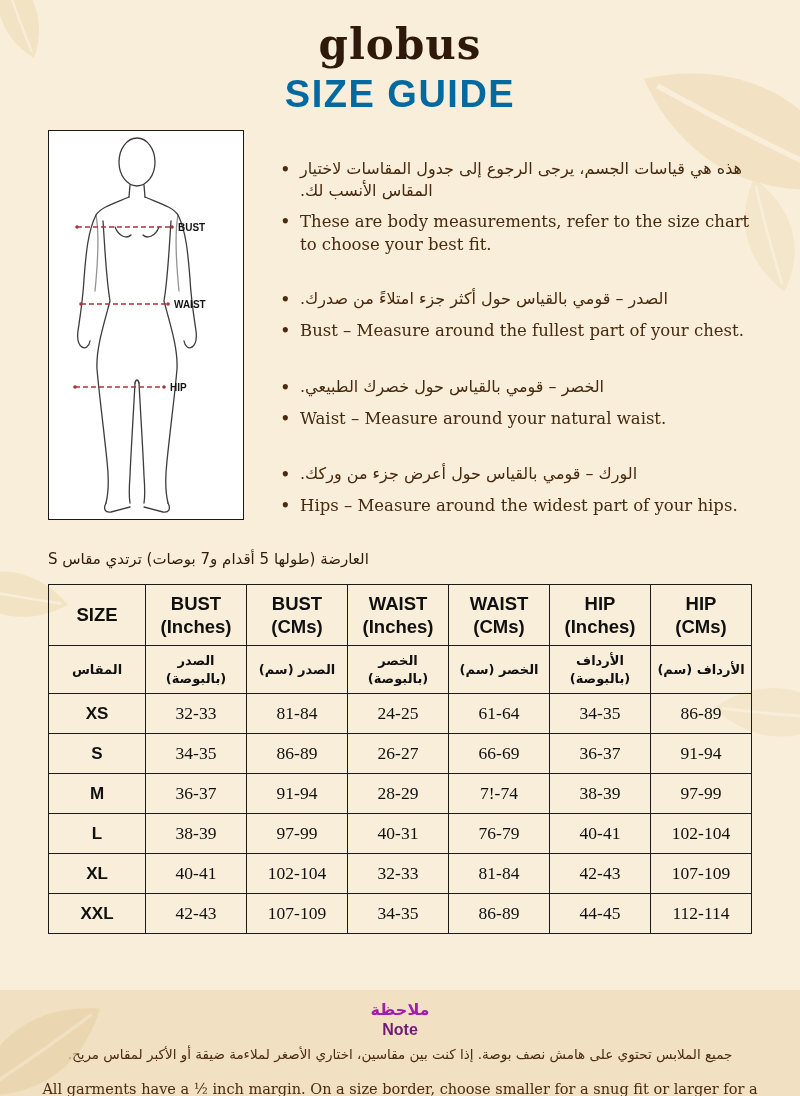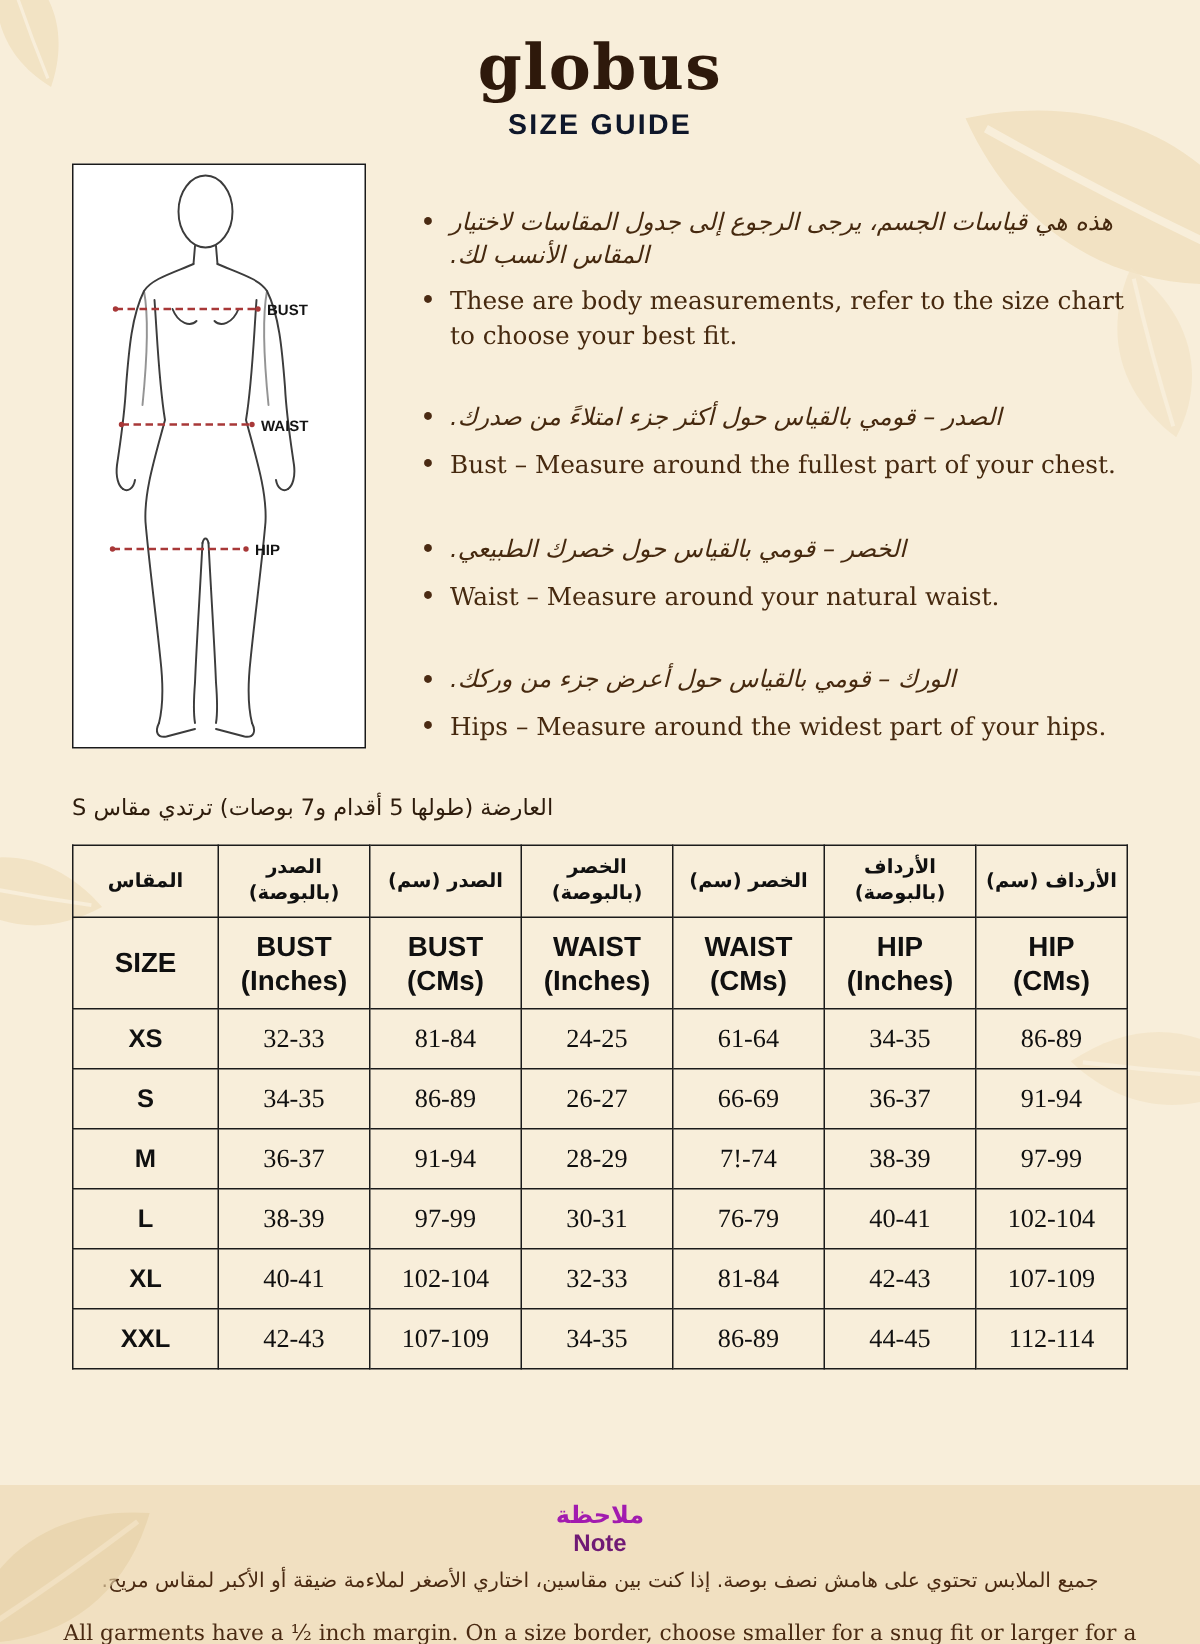--- a/index.html
+++ b/index.html
@@ -10,31 +10,31 @@
     margin:0 auto;
     background:#f8eeda;
     overflow:hidden;
     font-family:"DejaVu Serif", serif;
     color:#46290f;
   }
   .decor { position:absolute; z-index:0; pointer-events:none; }
 
   header { position:relative; z-index:2; text-align:center; padding-top:20px; }
   .logo { font-family:"DejaVu Serif", serif; font-weight:700; font-size:42px; color:#2e190b; letter-spacing:1px; }
-  .title { margin-top:4px; font-family:"Liberation Sans", sans-serif; font-weight:700; font-size:19px; color:#0f172a; letter-spacing:1.5px; }
+  .title { margin-top:4px; font-family:"Liberation Sans", sans-serif; font-weight:700; font-size:38px; color:#0369a1; letter-spacing:1.5px; }
 
   .content-row { position:relative; z-index:2; display:flex; padding:0 44px 0 48px; margin-top:14px; }
   .diagram-box { flex:none; width:196px; height:390px; background:#ffffff; border:1.5px solid #1a1a1a; }
   .bullets { margin-left:36px; padding-top:28px; width:472px; }
   .b-group { margin-bottom:32px; }
   .b-group:last-child { margin-bottom:0; }
   .b-line { display:flex; margin-bottom:7px; }
   .dot { flex:none; width:20px; font-size:18px; line-height:1.35; color:#4a2a12; }
   .b-text { flex:1; font-size:16.5px; line-height:1.4; color:#46290f; }
-  .b-text.arx { font-family:"DejaVu Sans", sans-serif; font-size:16px; direction:rtl; text-align:left;font-style:italic; }
+  .b-text.arx { font-family:"DejaVu Sans", sans-serif; font-size:16px; direction:rtl; text-align:left; }
 
   .model-note { position:relative; z-index:2; padding:0 48px; margin-top:24px; }
   .model-ar { font-family:"DejaVu Sans", sans-serif; font-size:15px; direction:rtl; text-align:left; color:#2e1c0c; }
   .model-en { font-size:15.5px; margin-top:3px; color:#2e1c0c; }
 
   .size-table-wrap { position:relative; z-index:2; padding:0 48px; margin-top:16px; }
   table { width:100%; border-collapse:collapse; table-layout:fixed; }
   th, td { border:1.6px solid #1b1b1b; text-align:center; vertical-align:middle; }
   th.h-en { font-family:"Liberation Sans", sans-serif; font-size:18.5px; font-weight:700; color:#101010; padding:7px 2px; white-space:pre-line; line-height:1.25; }
   th.h-ar { font-family:"DejaVu Sans", sans-serif; font-size:13px; font-weight:700; color:#101010; padding:6px 2px; white-space:pre-line; line-height:1.35; }
@@ -176,47 +176,47 @@
         <col class="col-size">
           <col>
           <col>
           <col>
           <col>
           <col>
           <col>
       </colgroup>
     <tbody>
           <tr>
-            <th class="h-ar" dir="rtl">المقاس</th>
-            <th class="h-ar" dir="rtl">الصدر
-(بالبوصة)</th>
-            <th class="h-ar" dir="rtl">الصدر (سم)</th>
-            <th class="h-ar" dir="rtl">الخصر
-(بالبوصة)</th>
-            <th class="h-ar" dir="rtl">الخصر (سم)</th>
-            <th class="h-ar" dir="rtl">الأرداف
-(بالبوصة)</th>
-            <th class="h-ar" dir="rtl">الأرداف (سم)</th>
-          </tr>
-          <tr>
             <th class="h-en">SIZE</th>
             <th class="h-en">BUST
 (Inches)</th>
             <th class="h-en">BUST
 (CMs)</th>
             <th class="h-en">WAIST
 (Inches)</th>
             <th class="h-en">WAIST
 (CMs)</th>
             <th class="h-en">HIP
 (Inches)</th>
             <th class="h-en">HIP
 (CMs)</th>
           </tr>
           <tr>
+            <th class="h-ar" dir="rtl">المقاس</th>
+            <th class="h-ar" dir="rtl">الصدر
+(بالبوصة)</th>
+            <th class="h-ar" dir="rtl">الصدر (سم)</th>
+            <th class="h-ar" dir="rtl">الخصر
+(بالبوصة)</th>
+            <th class="h-ar" dir="rtl">الخصر (سم)</th>
+            <th class="h-ar" dir="rtl">الأرداف
+(بالبوصة)</th>
+            <th class="h-ar" dir="rtl">الأرداف (سم)</th>
+          </tr>
+          <tr>
             <td class="size-cell">XS</td>
             <td>32-33</td>
             <td>81-84</td>
             <td>24-25</td>
             <td>61-64</td>
             <td>34-35</td>
             <td>86-89</td>
           </tr>
           <tr>
             <td class="size-cell">S</td>
@@ -233,21 +233,21 @@
             <td>91-94</td>
             <td>28-29</td>
             <td>7!-74</td>
             <td>38-39</td>
             <td>97-99</td>
           </tr>
           <tr>
             <td class="size-cell">L</td>
             <td>38-39</td>
             <td>97-99</td>
-            <td>30-31</td>
+            <td>40-31</td>
             <td>76-79</td>
             <td>40-41</td>
             <td>102-104</td>
           </tr>
           <tr>
             <td class="size-cell">XL</td>
             <td>40-41</td>
             <td>102-104</td>
             <td>32-33</td>
             <td>81-84</td>

